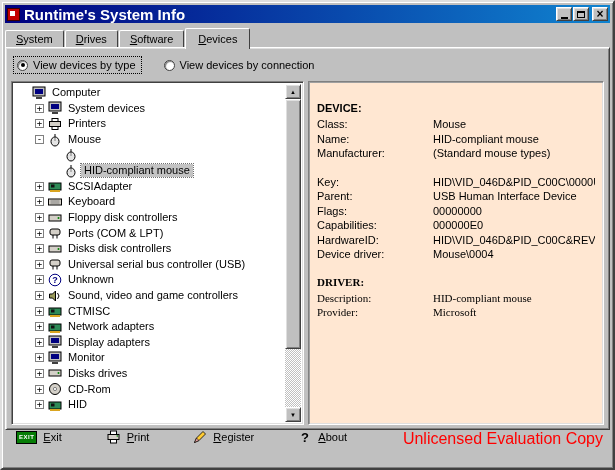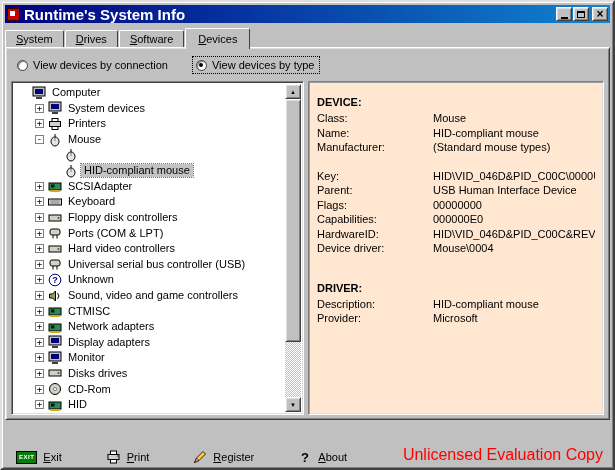--- a/index.html
+++ b/index.html
@@ -64,32 +64,32 @@
   .sb-btn{position:absolute;left:0;width:16px;height:15px;background:#c0c0c0;
     border:1px solid;border-color:#fff #404040 #404040 #fff;
     box-shadow:inset 1px 1px 0 #dfdfdf, inset -1px -1px 0 #808080;
     display:flex;align-items:center;justify-content:center;font-size:6px;color:#000;}
   .sb-btn.up{top:0;}
   .sb-btn.down{bottom:0;}
   .sb-thumb{position:absolute;left:0;top:15px;width:16px;height:74%;background:#c0c0c0;
     border:1px solid;border-color:#fff #404040 #404040 #fff;
     box-shadow:inset 1px 1px 0 #dfdfdf, inset -1px -1px 0 #808080;}
   
-  .details{flex:1;background:var(--peach,#ffe7d2);padding:13px 8px;overflow:hidden;
+  .details{flex:1;background:var(--peach,#ffe7d2);padding:19px 8px;overflow:hidden;
     border:1px solid;border-color:#808080 #fff #fff #808080;
     box-shadow:inset 1px 1px 0 #a0a0a0, inset -1px -1px 0 #dfdfdf;}
   .sec{margin:0;}
-  .sec + .sec{margin-top:26px;}
+  .sec + .sec{margin-top:14px;font-family:Liberation Serif, serif;}
   .sec-title{font-weight:bold;margin:1px 0 3px 0;}
   .detail-row{display:flex;line-height:14.5px;white-space:nowrap;gap:34px;}
   .detail-row.gap{margin-top:14px;}
   .dlabel{width:82px;flex:none;}
   .dvalue{flex:1;overflow:hidden;}
   
-  .footer{height:48px;flex:none;display:flex;align-items:flex-end;padding:0 10px 4px 14px;}
+  .footer{height:38px;flex:none;display:flex;align-items:flex-start;padding:0 10px 4px 14px;}
   .footer-btns{display:flex;align-items:center;gap:44px;}
   .fbtn{display:flex;align-items:center;gap:6px;}
   .fbtn .icn{display:flex;align-items:center;justify-content:center;flex:none;}
   .exit-icon{background:#067d06;color:#fff;font-size:6px;font-weight:bold;
     line-height:7px;padding:2px 2px;border:1px solid #000;letter-spacing:0.5px;}
   .notice{margin-left:auto;color:var(--red,#ff0000);font-size:16px;white-space:nowrap;}
 </style>
 </head>
 <body>
 
@@ -113,27 +113,27 @@
 
   <div class="tabstrip" id="tabs">
       <div class="tab"><span class="ul">S</span>ystem</div>
       <div class="tab"><span class="ul">D</span>rives</div>
       <div class="tab"><span class="ul">S</span>oftware</div>
       <div class="tab active"><span class="ul">D</span>evices</div>
     </div>
 
   <div class="page">
     <div class="radio-row" id="radios">
+        <div class="radio-opt focused">
+          <span class="radio checked"></span>
+          <span>View devices by type</span>
+        </div>
         <div class="radio-opt">
           <span class="radio"></span>
           <span>View devices by connection</span>
-        </div>
-        <div class="radio-opt focused">
-          <span class="radio checked"></span>
-          <span>View devices by type</span>
         </div>
       </div>
     <div class="content">
       <div class="treewrap">
         <div class="tree" id="tree">
             <div class="tree-row" style="padding-left: 2px;">
               <span class="expand-slot"></span>
               <span class="ticon">
                 <svg width="14" height="14" viewBox="0 0 14 14">
                   <rect x="1" y="1" width="12" height="9" fill="#c0c0c0" stroke="#000"></rect>
@@ -257,21 +257,21 @@
             <div class="tree-row" style="padding-left: 18px;">
               <span class="expand-slot">
                 <span class="expand-box">+</span>
               </span>
               <span class="ticon">
                 <svg width="14" height="14" viewBox="0 0 14 14">
                   <rect x="1" y="4" width="12" height="6" fill="#d4d0c8" stroke="#000"></rect>
                   <circle cx="10.5" cy="7" r="1" fill="#008000"></circle>
                 </svg>
               </span>
-              <span class="tlabel">Hard video controllers</span>
+              <span class="tlabel">Disks disk controllers</span>
             </div>
             <div class="tree-row" style="padding-left: 18px;">
               <span class="expand-slot">
                 <span class="expand-box">+</span>
               </span>
               <span class="ticon">
                 <svg width="14" height="14" viewBox="0 0 14 14">
                   <rect x="2" y="3" width="10" height="6" rx="2" fill="#d4d0c8" stroke="#000"></rect>
                   <line x1="5" y1="9" x2="5" y2="12.5" stroke="#000"></line>
                   <line x1="9" y1="9" x2="9" y2="12.5" stroke="#000"></line>

